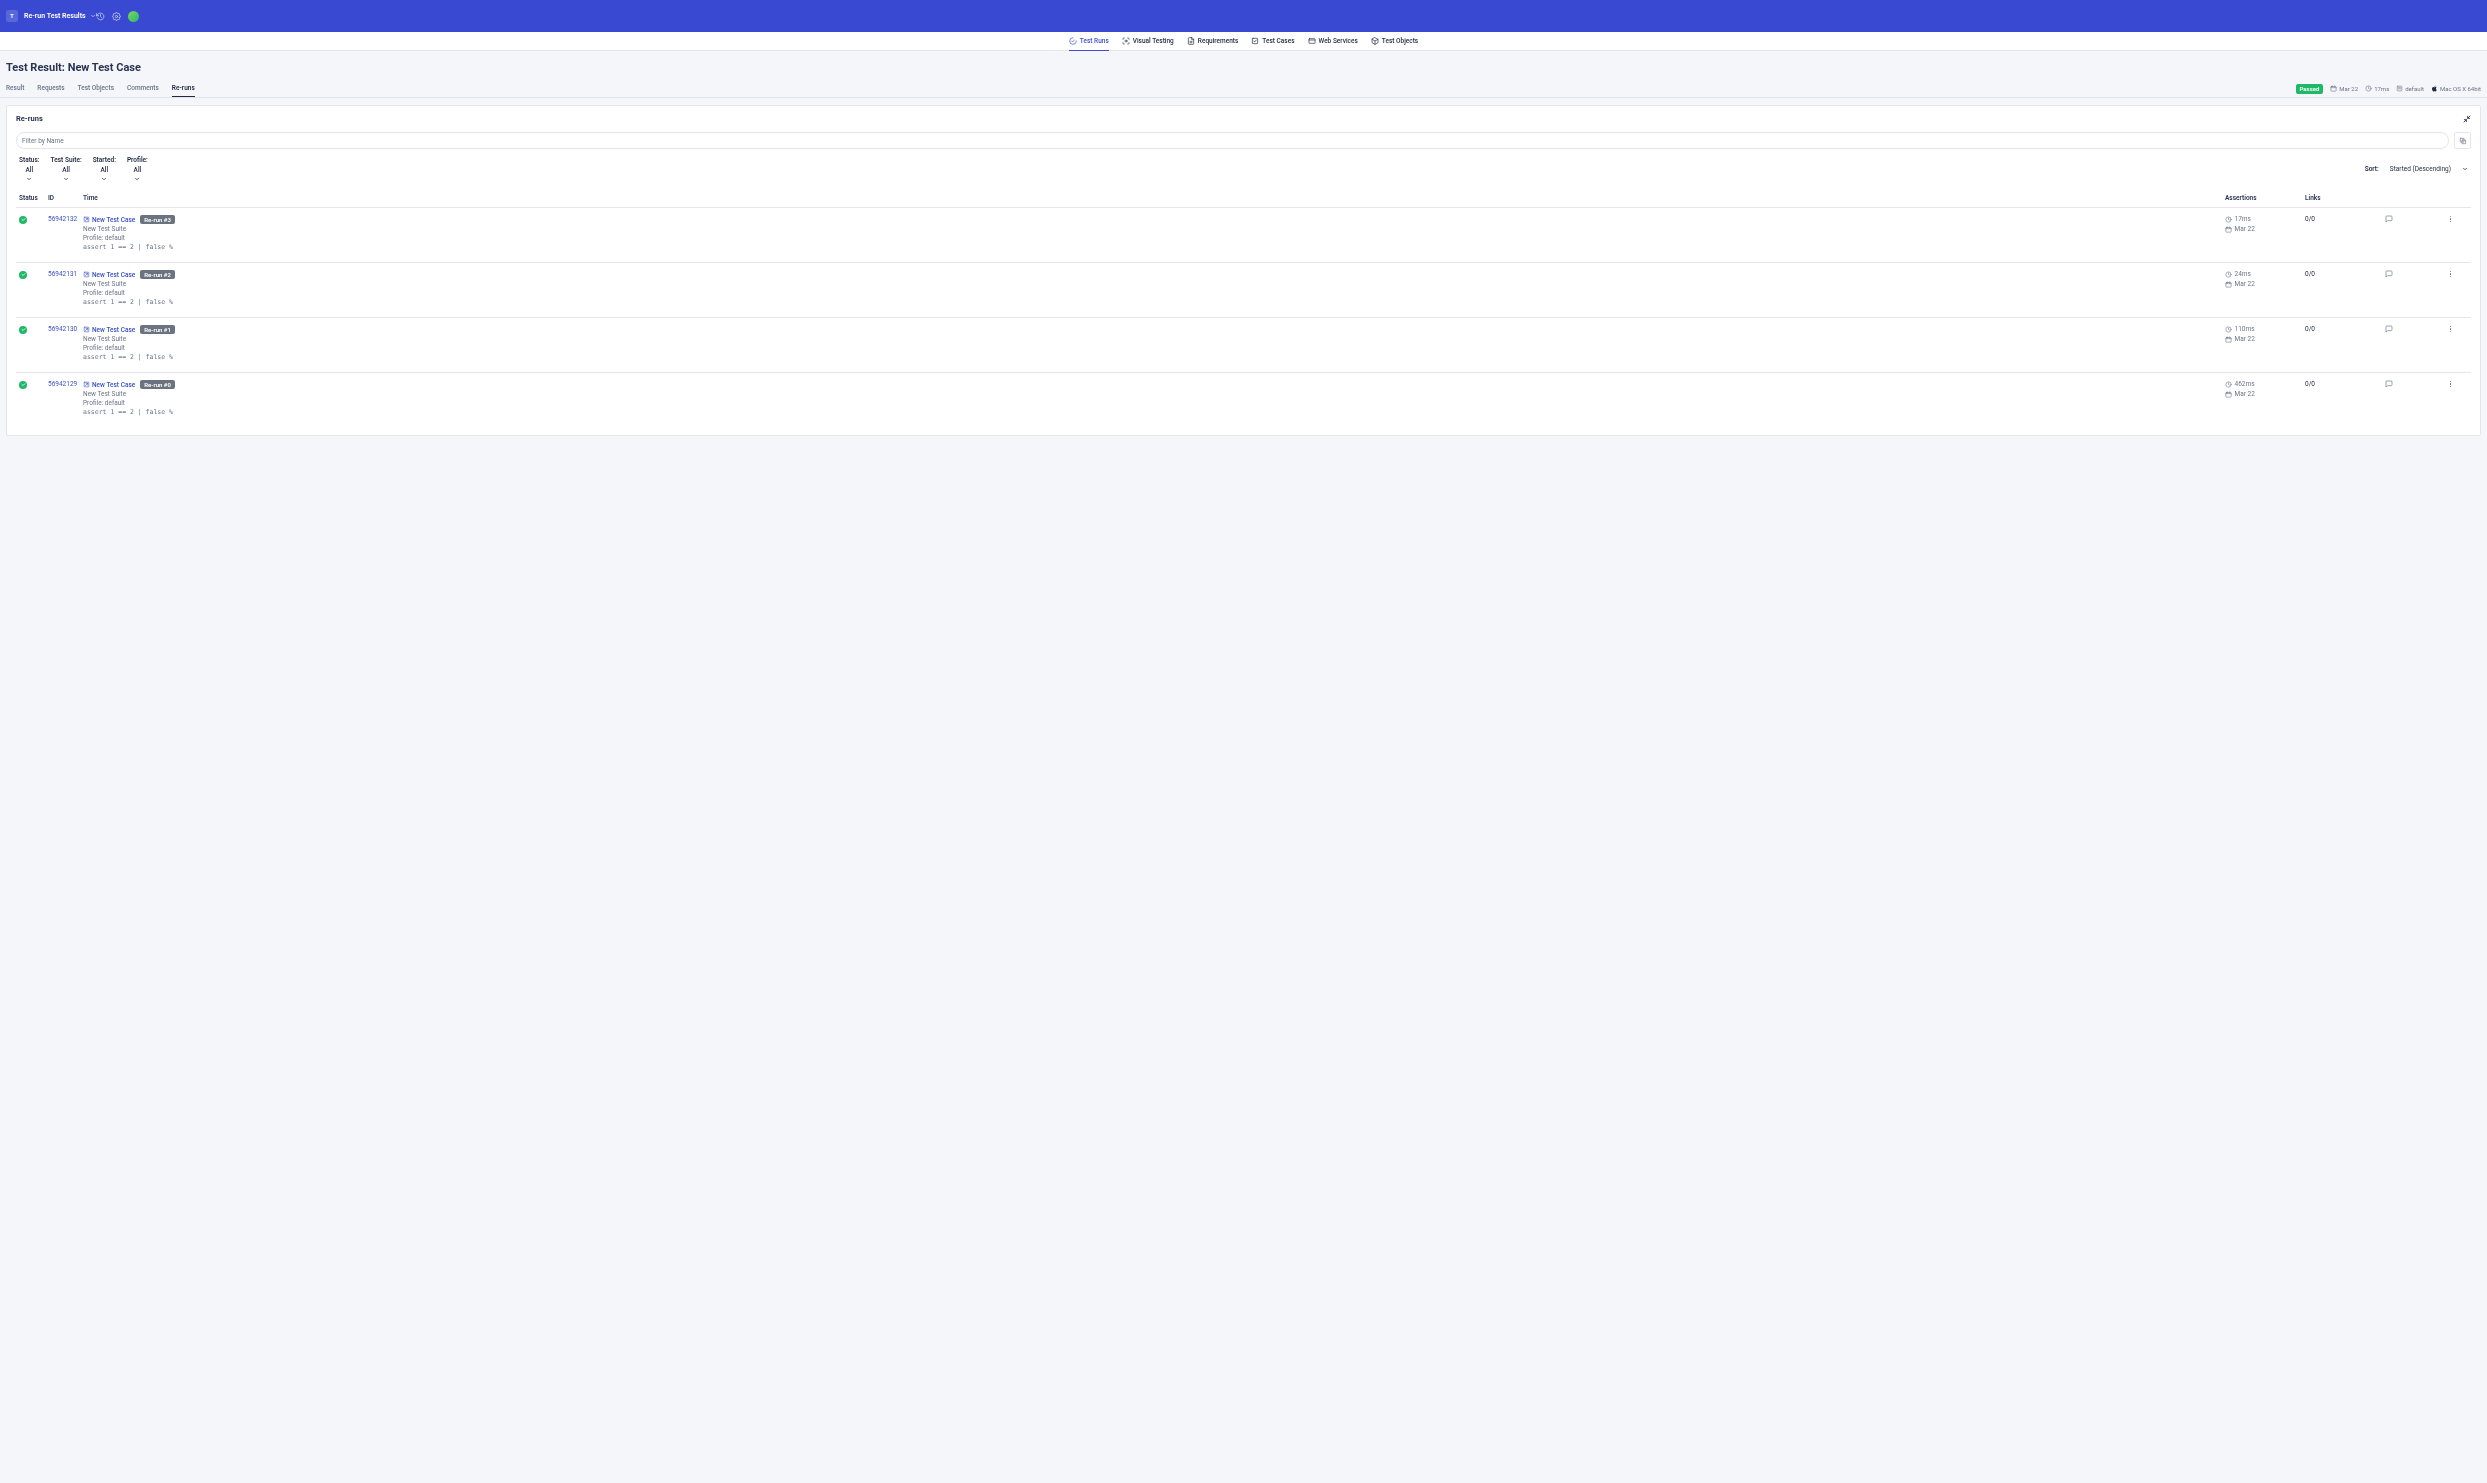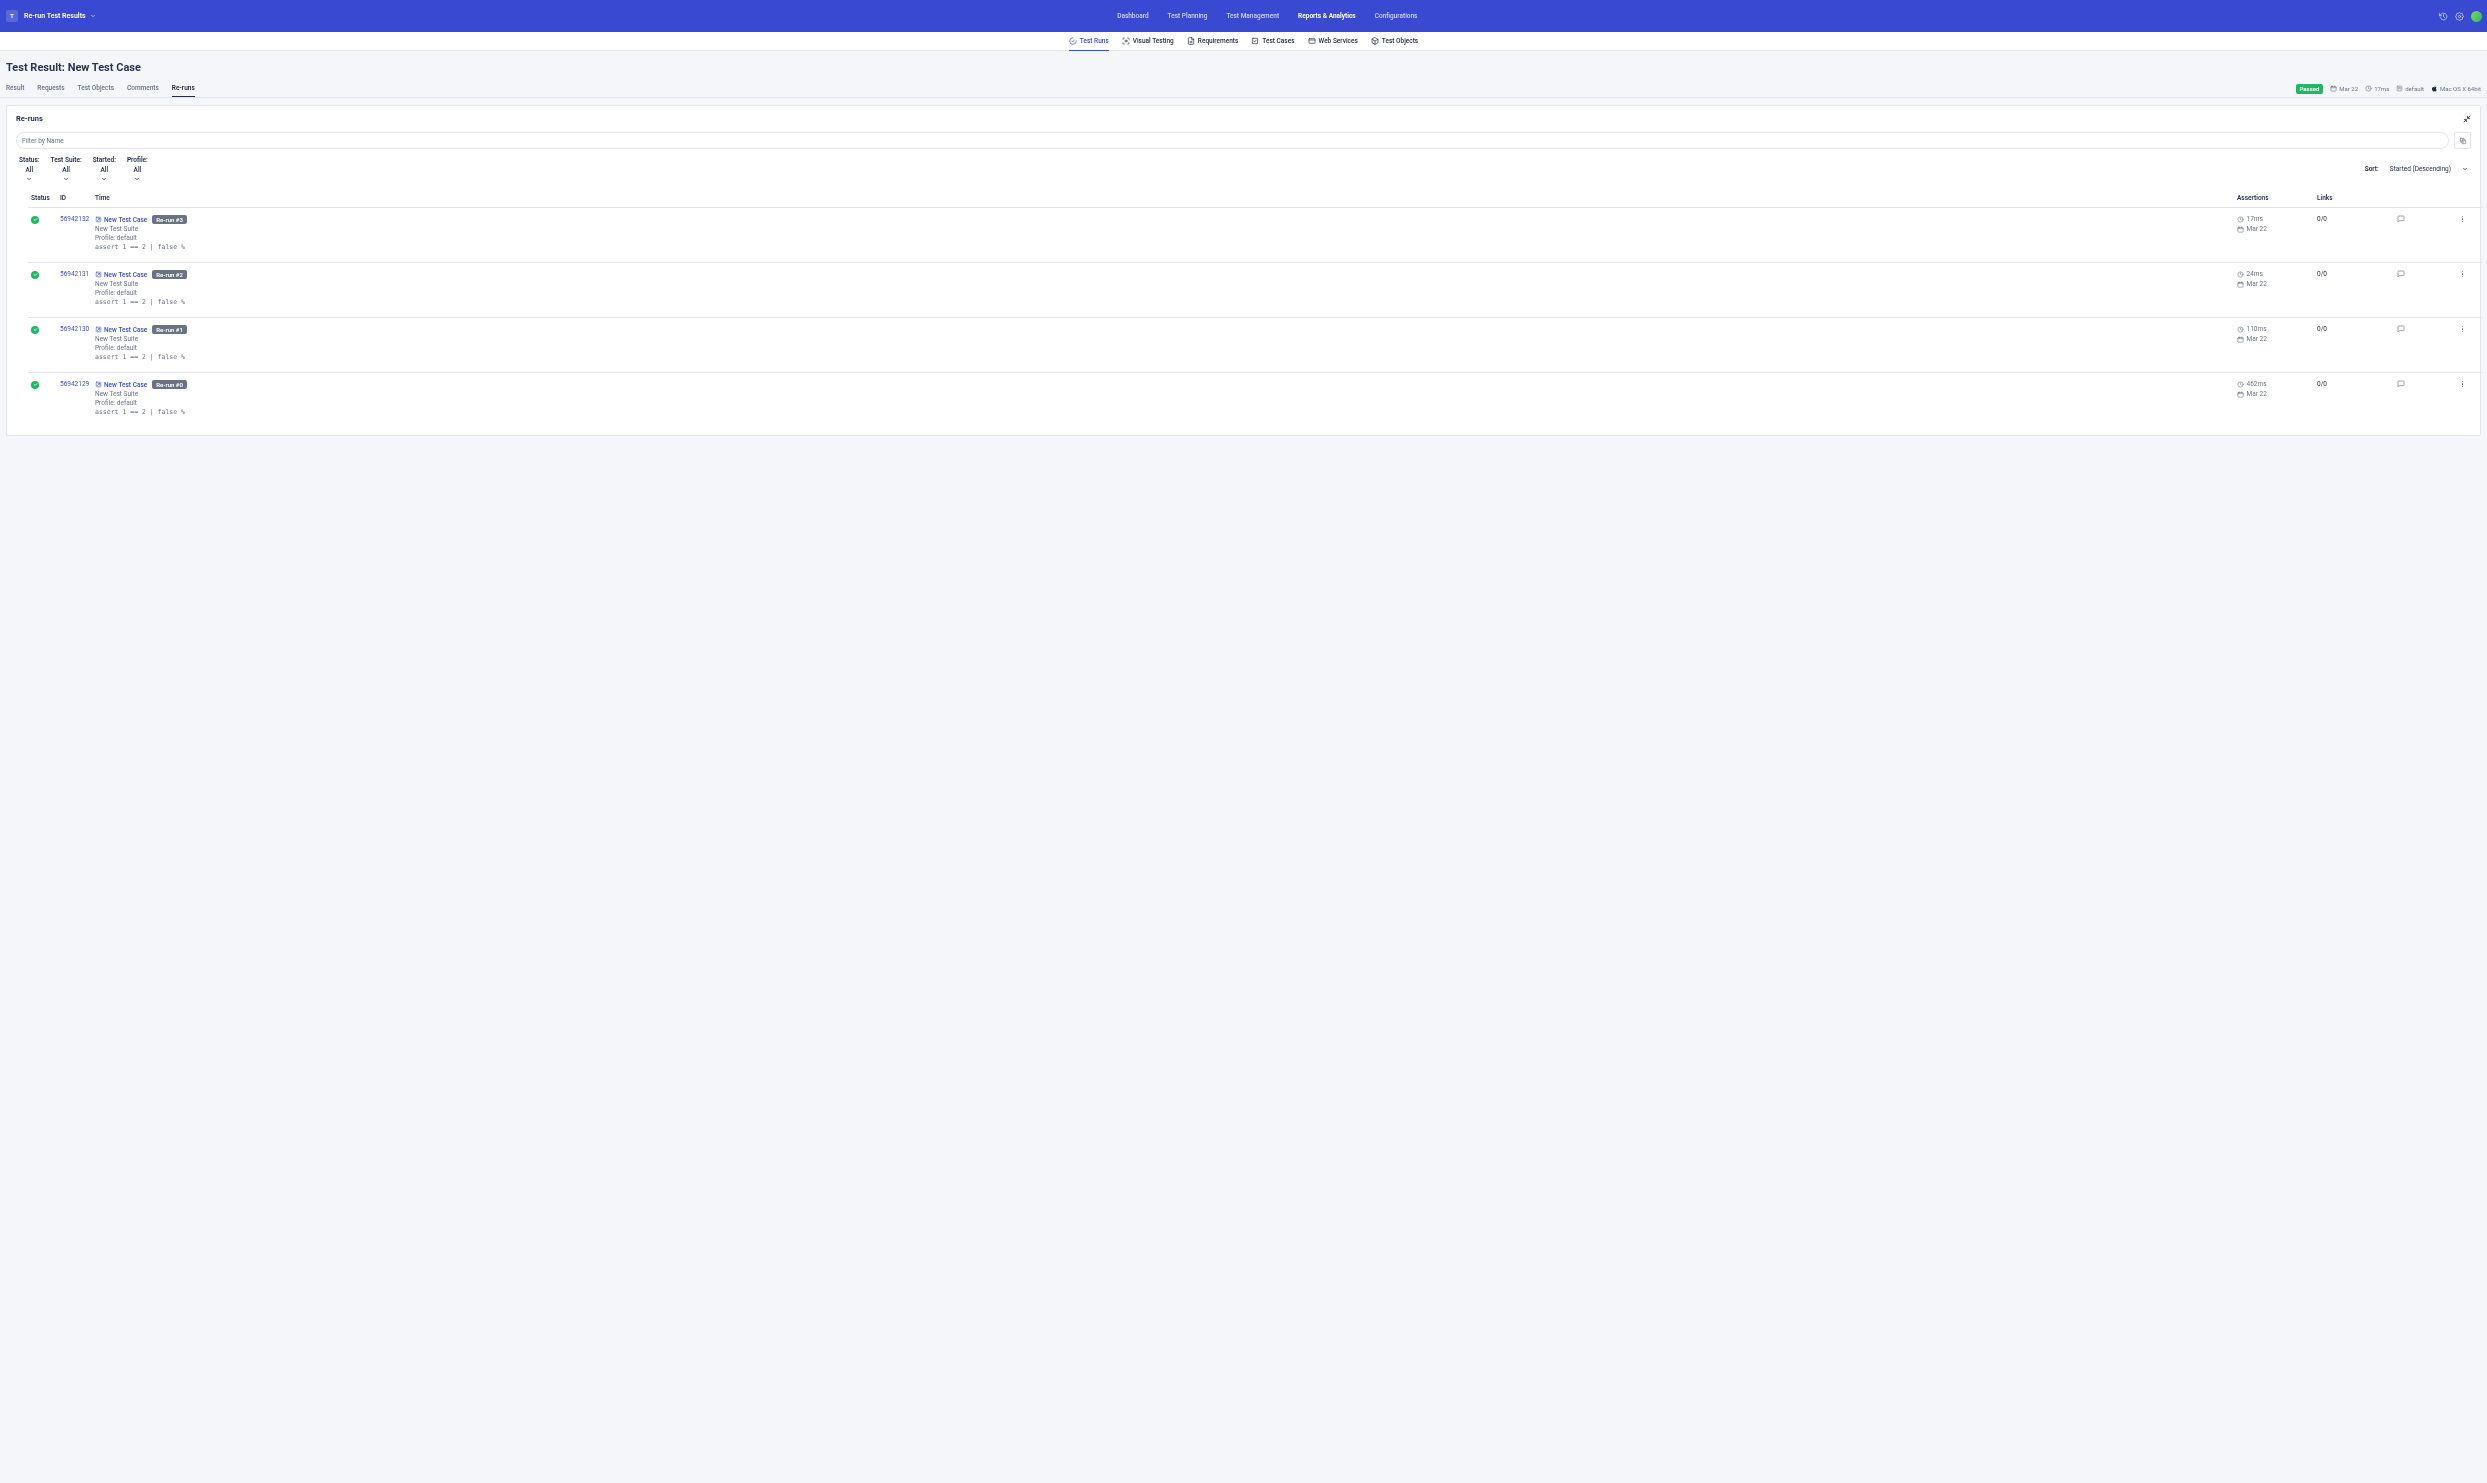--- a/index.html
+++ b/index.html
@@ -104,21 +104,21 @@
   width:17px;height:17px;border:0.5px solid var(--border);border-radius:2px;
   display:flex;align-items:center;justify-content:center;color:var(--text-muted);
 }
 
 .chips-row{display:flex;align-items:center;gap:11px;margin-bottom:7px;padding:0 3px;}
 .chip{display:flex;align-items:center;gap:2px;font-size:6.5px;font-weight:500;cursor:pointer;flex-direction:column;}
 .chip .lbl{font-weight:600;}
 .sort-chip{margin-left:auto;display:flex;align-items:center;gap:11px;}
 .sort-chip .lbl{font-weight:600;}
 
-.table{width:100%;margin-left:12px;}
+.table{width:100%;}
 .th-row{
   display:grid;
   grid-template-columns:29px 35px 1fr 80px 80px 48px 35px;
   padding:5px 3px;font-weight:600;color:#283452;font-size:6.5px;
   border-bottom:0.5px solid var(--border);
 }
 .td-row{
   display:grid;
   grid-template-columns:29px 35px 1fr 80px 80px 48px 35px;
   padding:7px 3px 11px;align-items:flex-start;
@@ -151,27 +151,20 @@
 
 <div class="top-bar">
   <div class="logo-box">T</div>
   <div class="title-sel">
     <span>Re-run Test Results</span>
     <span>
       <svg width="6" height="6" viewBox="0 0 24 24" fill="none" stroke="#cdd5f3" stroke-width="3" stroke-linecap="round">
           <polyline points="6 9 12 15 18 9"></polyline>
         </svg>
     </span>
-  </div>
-  <div class="nav-center">
-    <div class="nav-item">Dashboard</div>
-    <div class="nav-item">Test Planning</div>
-    <div class="nav-item">Test Management</div>
-    <div class="nav-item active">Reports &amp; Analytics</div>
-    <div class="nav-item">Configurations</div>
   </div>
   <div class="top-right">
     <div class="top-icon">
       <svg width="9" height="9" viewBox="0 0 24 24" fill="none" stroke="#cdd5f3" stroke-width="2" stroke-linecap="round">
           <polyline points="1 4 1 10 7 10"></polyline>
           <path d="M3.51 15a9 9 0 1 0 2.13-9.36L1 10"></path>
           <polyline points="12 7 12 12 15 15"></polyline>
         </svg>
     </div>
     <div class="top-icon">

